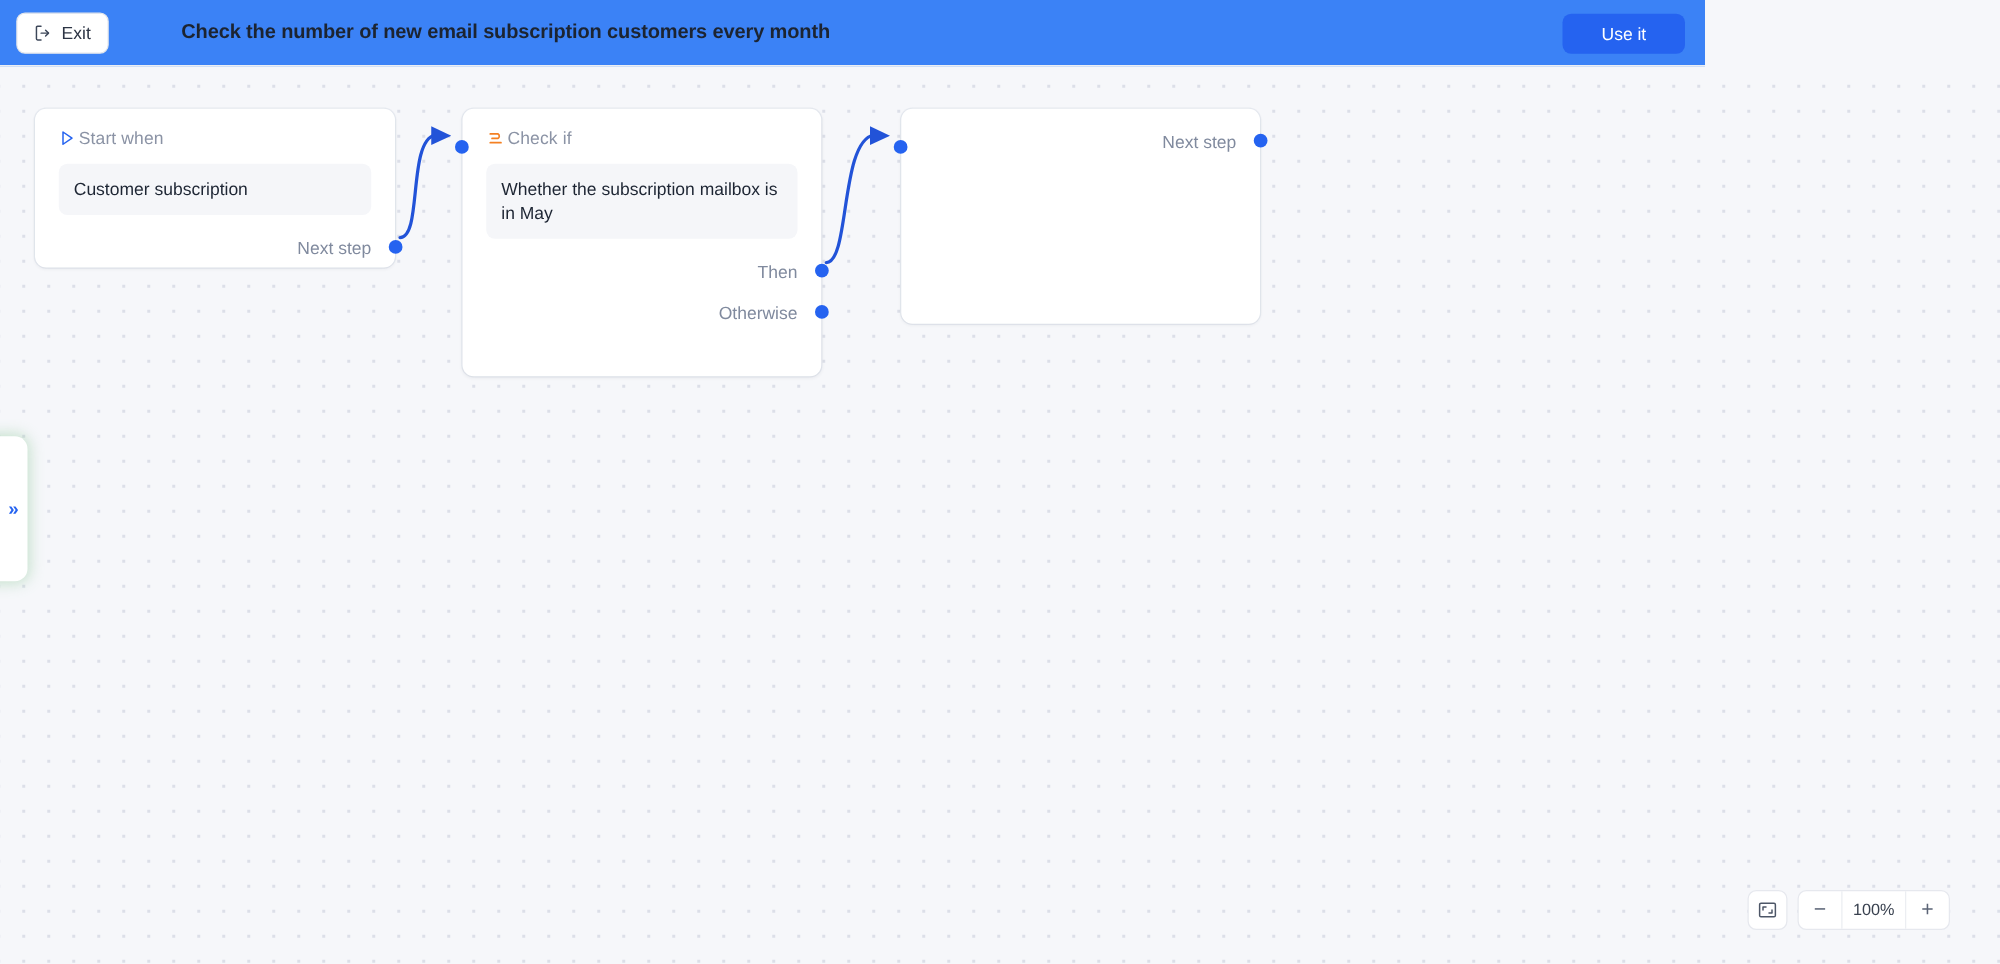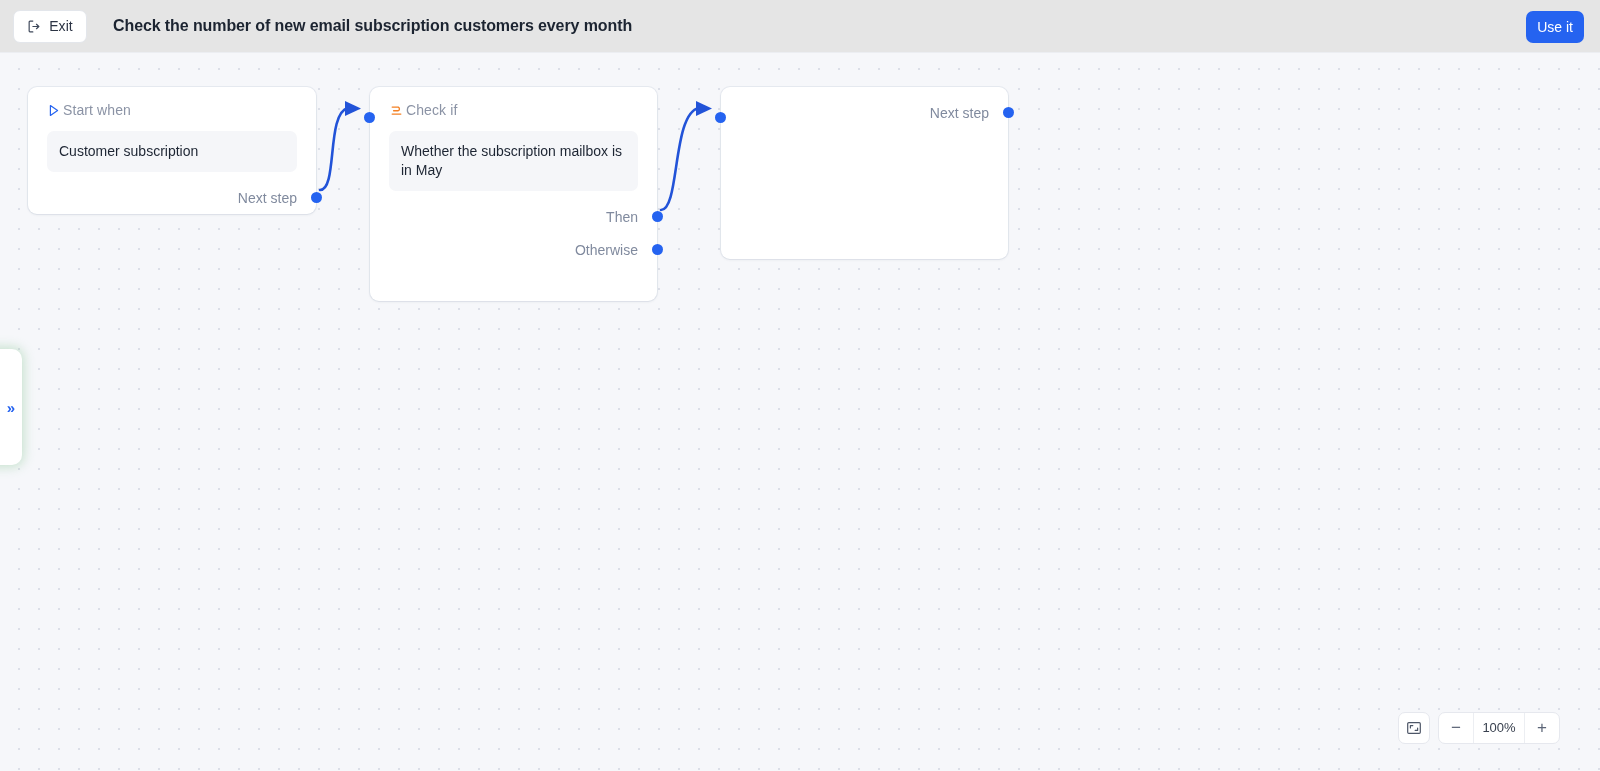--- a/index.html
+++ b/index.html
@@ -9,27 +9,28 @@
     height: 771px;
     overflow: hidden;
     font-family: "Liberation Sans", sans-serif;
     background: #f6f7fa;
   }
 
   
   .header {
     position: absolute;
     top: 0; left: 0;
-    width: 1600px;
+    width: 1364px;
     height: 53px;
-    background: #e5e5e5;
+    background: #3b82f6;
     border-bottom: 1px solid #eceef2;
     display: flex;
     align-items: center;
     z-index: 40;
+    gap: 32px;
   }
 
   .exit-btn {
     margin-left: 13px;
     width: 74px;
     height: 33px;
     border: 1px solid #e3e6eb;
     border-radius: 7px;
     background: #fff;
     display: flex;
@@ -50,21 +51,21 @@
     font-weight: bold;
     color: #1c2431;
     letter-spacing: -.1px;
   }
 
   .use-it-btn {
     position: absolute;
     right: 16px;
     top: 11px;
     height: 32px;
-    padding: 0 11px;
+    padding: 0 31px;
     border-radius: 7px;
     background: #2563f0;
     color: #ffffff;
     font-size: 14px;
     border: none;
     cursor: pointer;
     display: flex;
     align-items: center;
     font-family: "Liberation Sans", sans-serif;
   }

